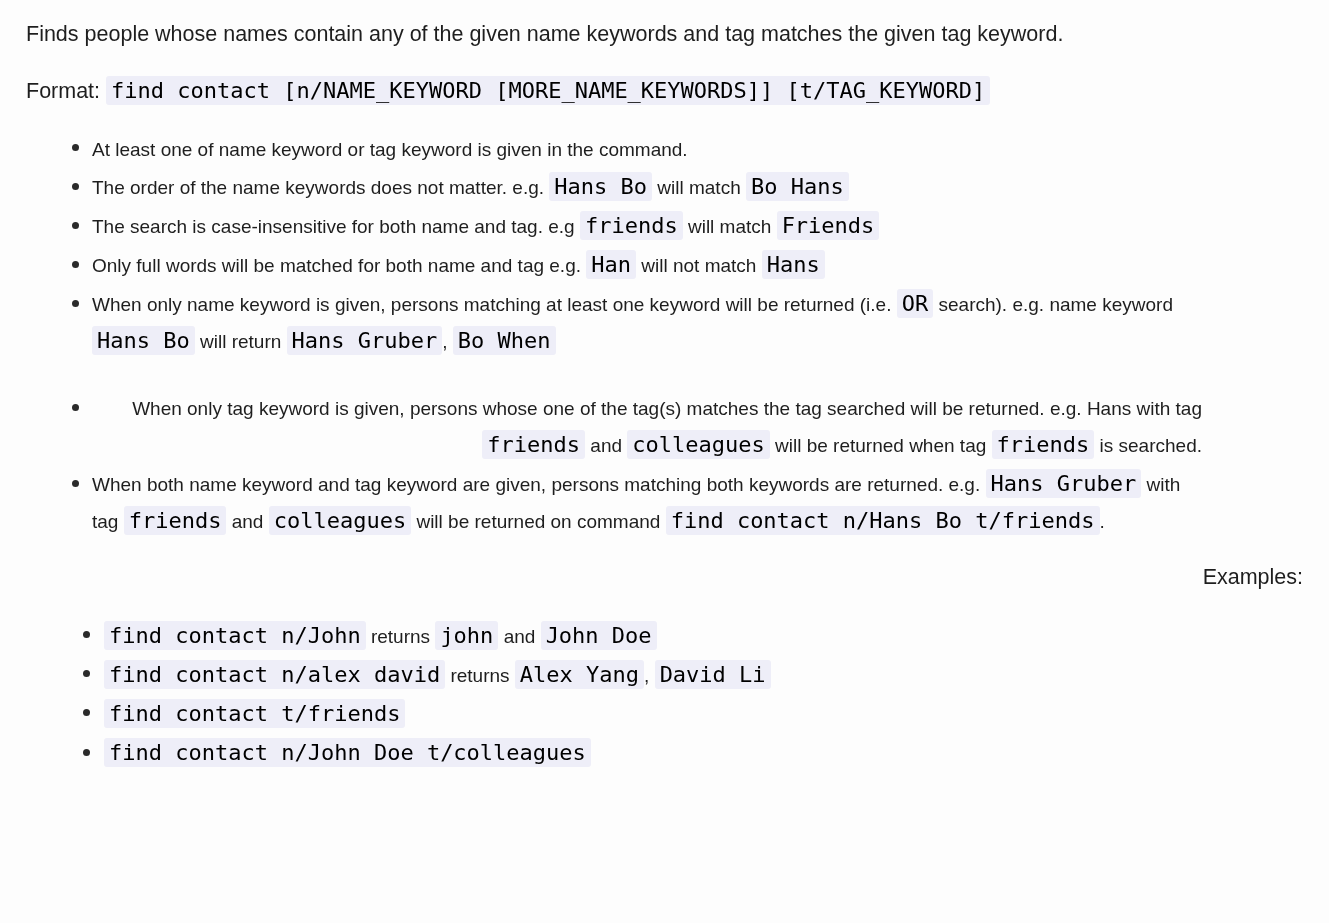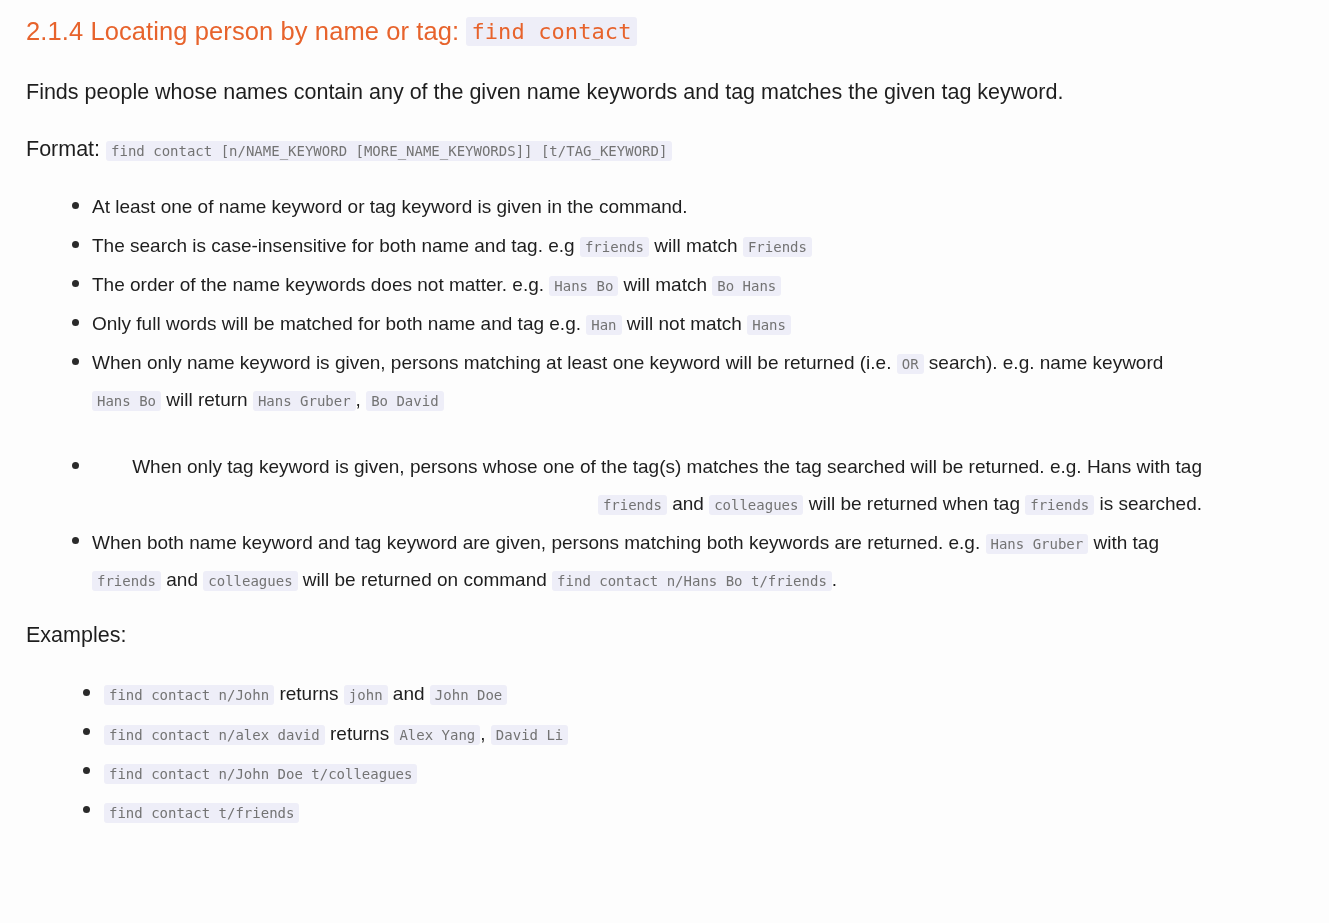--- a/index.html
+++ b/index.html
@@ -36,22 +36,22 @@
     font-size: 22px;
     vertical-align: 1px;
   }
 
   
   .code {
     font-family: "DejaVu Sans Mono", "Liberation Mono", monospace;
     background: #eeeef8;
     border-radius: 3px;
     padding: 2px 5px;
-    font-size: 14px;
-    color: #737373;
+    font-size: 22px;
+    color: #000000;
     white-space: pre;
     line-height: 1.1;
   }
 
   
   p.para {
     font-size: 21.5px;
     line-height: 1.68;
     margin: 0 0 22px 0;
     max-width: 1060px;
@@ -60,20 +60,21 @@
   p.format {
     margin: 0 0 22px 0;
     font-size: 21.5px;
     line-height: 1.6;
     white-space: nowrap;
   }
   p.examples-label {
     font-size: 21.5px;
     line-height: 1.6;
     margin: 12px 0 22px 0;
+    text-align: right;
   }
 
   
   ul.rules {
     margin: 0 0 20px 0;
     padding-left: 46px;
     list-style: none;
     max-width: 1130px;
   }
   ul.rules > li {
@@ -122,44 +123,40 @@
   }
   .sep {
     font-size: 19px;
   }
 </style>
 </head>
 <body>
 
 <div class="page">
 
-  <h2 class="heading">
-    <span>2.1.4 Locating person by name or tag:</span>
-    <span class="code">find contact</span>
-  </h2>
 
   <p class="para">Finds people whose names contain any of the given name keywords and tag matches the given tag keyword.</p>
 
   <p class="format">
     <span>Format:</span>
     <span class="code">find contact [n/NAME_KEYWORD [MORE_NAME_KEYWORDS]] [t/TAG_KEYWORD]</span>
   </p>
 
   <ul class="rules" id="rules-list">
       <li><span class="sep">At least one of name keyword or tag keyword is given in the command.</span></li>
+      <li><span class="sep">The order of the name keywords does not matter. e.g. </span><span class="code">Hans Bo</span><span class="sep"> will match </span><span class="code">Bo Hans</span></li>
       <li><span class="sep">The search is case-insensitive for both name and tag. e.g </span><span class="code">friends</span><span class="sep"> will match </span><span class="code">Friends</span></li>
-      <li><span class="sep">The order of the name keywords does not matter. e.g. </span><span class="code">Hans Bo</span><span class="sep"> will match </span><span class="code">Bo Hans</span></li>
       <li><span class="sep">Only full words will be matched for both name and tag e.g. </span><span class="code">Han</span><span class="sep"> will not match </span><span class="code">Hans</span></li>
-      <li><span class="sep">When only name keyword is given, persons matching at least one keyword will be returned (i.e. </span><span class="code">OR</span><span class="sep"> search). e.g. name keyword </span><span class="code">Hans Bo</span><span class="sep"> will return </span><span class="code">Hans Gruber</span><span class="sep">, </span><span class="code">Bo David</span></li>
+      <li><span class="sep">When only name keyword is given, persons matching at least one keyword will be returned (i.e. </span><span class="code">OR</span><span class="sep"> search). e.g. name keyword </span><span class="code">Hans Bo</span><span class="sep"> will return </span><span class="code">Hans Gruber</span><span class="sep">, </span><span class="code">Bo When</span></li>
       <li class="spaced-before"><span class="sep">When only tag keyword is given, persons whose one of the tag(s) matches the tag searched will be returned. e.g. Hans with tag </span><span class="code">friends</span><span class="sep"> and </span><span class="code">colleagues</span><span class="sep"> will be returned when tag </span><span class="code">friends</span><span class="sep"> is searched.</span></li>
       <li><span class="sep">When both name keyword and tag keyword are given, persons matching both keywords are returned. e.g. </span><span class="code">Hans Gruber</span><span class="sep"> with tag </span><span class="code">friends</span><span class="sep"> and </span><span class="code">colleagues</span><span class="sep"> will be returned on command </span><span class="code">find contact n/Hans Bo t/friends</span><span class="sep">.</span></li>
     </ul>
 
   <p class="examples-label">Examples:</p>
 
   <ul class="examples" id="examples-list">
       <li><span class="code">find contact n/John</span><span class="sep"> returns </span><span class="code">john</span><span class="sep"> and </span><span class="code">John Doe</span></li>
       <li><span class="code">find contact n/alex david</span><span class="sep"> returns </span><span class="code">Alex Yang</span><span class="sep">, </span><span class="code">David Li</span></li>
+      <li><span class="code">find contact t/friends</span></li>
       <li><span class="code">find contact n/John Doe t/colleagues</span></li>
-      <li><span class="code">find contact t/friends</span></li>
     </ul>
 
 </div>
 
 </body></html>

